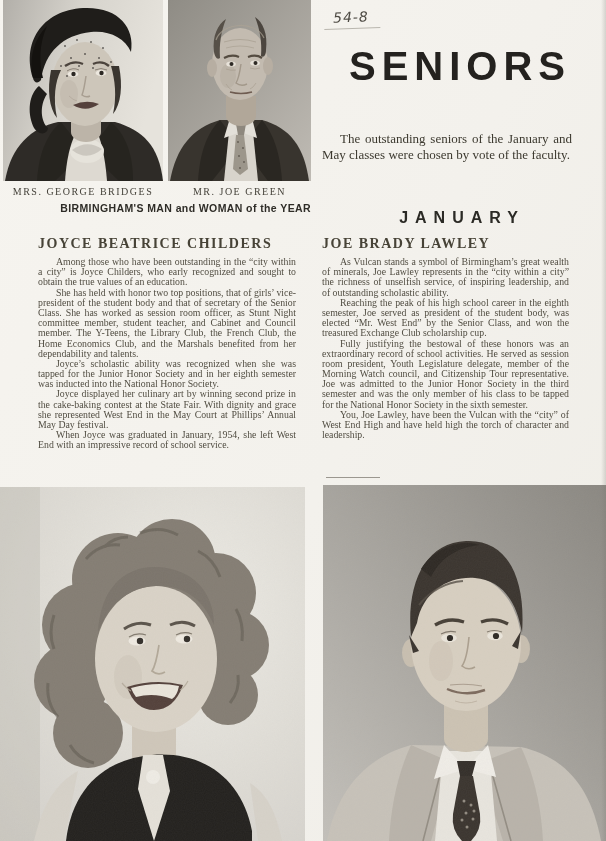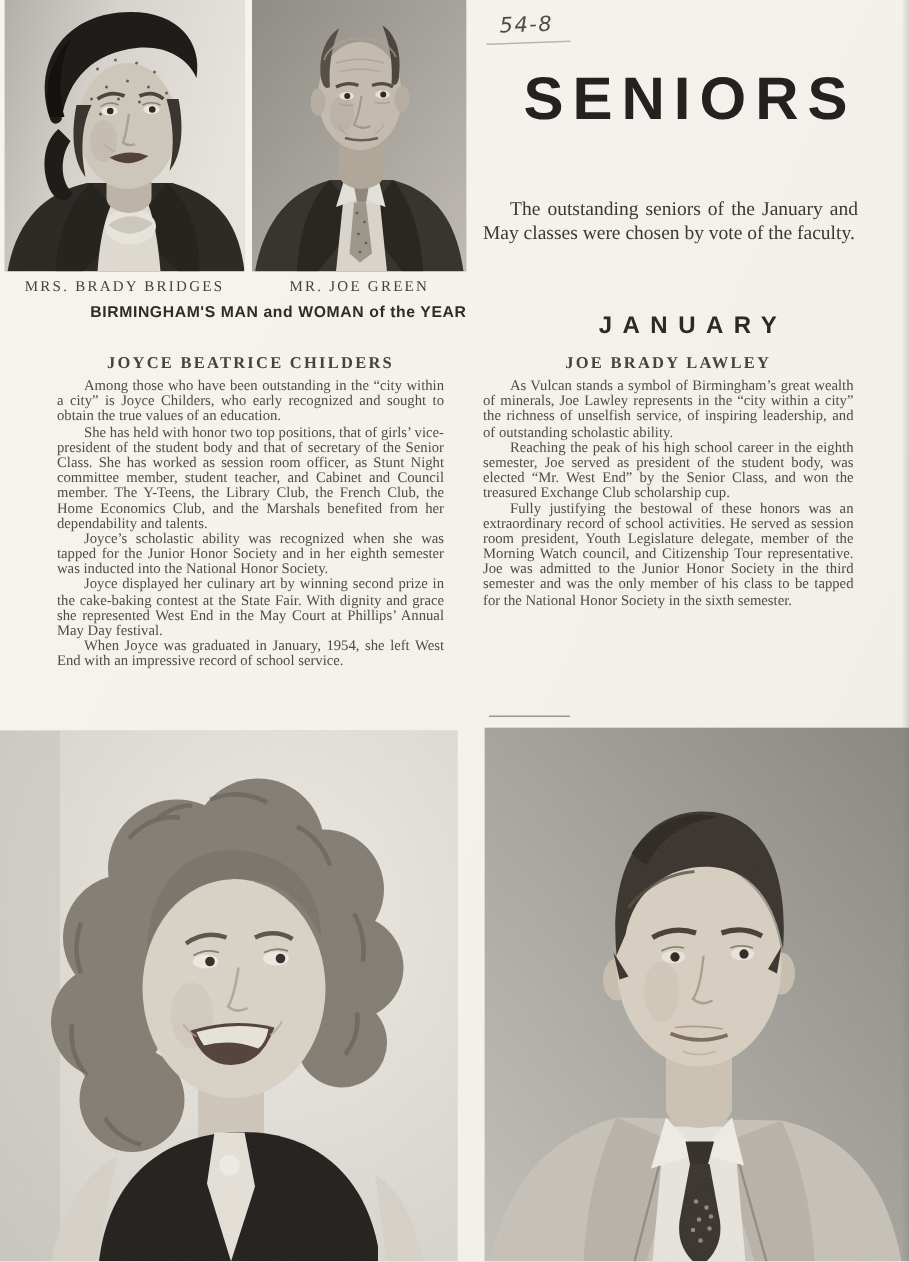--- a/index.html
+++ b/index.html
@@ -47,22 +47,22 @@
   .caption-green{left:168px;width:143px;}
   .banner{
     position:absolute;left:3px;top:202px;width:308px;margin:0;
     font-family:"Liberation Sans",sans-serif;font-weight:bold;font-size:10.5px;
     letter-spacing:.4px;text-align:right;color:#2e2c27;white-space:nowrap;
   }
   .article{position:absolute;top:236px;}
   .article-left{left:38px;width:258px;}
   .article-right{left:322px;width:247px;}
   .article h3{
-    margin:0 0 5px 0;font-size:11px;font-weight:600;letter-spacing:1.5px;
-    text-align:center;color:#46432f;color:#474337;white-space:nowrap;
+    margin:0 0 5px 0;font-size:14px;font-weight:600;letter-spacing:1.5px;
+    color:#46432f;color:#474337;white-space:nowrap;
   }
   .article p{
     margin:0;font-size:9.8px;line-height:1.04;color:#504c41;
     text-align:justify;text-indent:18px;
   }
   .artifact-line{position:absolute;left:326px;top:477px;width:54px;height:0;
     border-top:1px solid #9b978f;}
 </style>
 </head>
 <body>
@@ -191,38 +191,39 @@
   </div>
 
   <div class="handwriting">54-8</div>
 
   <h1 class="seniors-title">SENIORS</h1>
 
   <p class="intro">The outstanding seniors of the January and May classes were chosen by vote of the faculty.</p>
 
   <h2 class="january-heading">JANUARY</h2>
 
-  <p class="caption caption-bridges">MRS. BRADY BRIDGES</p>
+  <p class="caption caption-bridges">MRS. GEORGE BRIDGES</p>
   <p class="caption caption-green">MR. JOE GREEN</p>
   <p class="banner">BIRMINGHAM'S MAN and WOMAN of the YEAR</p>
 
   <section class="article article-left">
     <h3>JOYCE BEATRICE CHILDERS</h3>
     <p>Among those who have been outstanding in the “city within a city” is Joyce Childers, who early recognized and sought to obtain the true values of an education.</p>
     <p>She has held with honor two top positions, that of girls’ vice-president of the student body and that of secretary of the Senior Class. She has worked as session room officer, as Stunt Night committee member, student teacher, and Cabinet and Council member. The Y-Teens, the Library Club, the French Club, the Home Economics Club, and the Marshals benefited from her dependability and talents.</p>
     <p>Joyce’s scholastic ability was recognized when she was tapped for the Junior Honor Society and in her eighth semester was inducted into the National Honor Society.</p>
     <p>Joyce displayed her culinary art by winning second prize in the cake-baking contest at the State Fair. With dignity and grace she represented West End in the May Court at Phillips’ Annual May Day festival.</p>
     <p>When Joyce was graduated in January, 1954, she left West End with an impressive record of school service.</p>
   </section>
 
   <section class="article article-right">
     <h3>JOE BRADY LAWLEY</h3>
     <p>As Vulcan stands a symbol of Birmingham’s great wealth of minerals, Joe Lawley represents in the “city within a city” the richness of unselfish service, of inspiring leadership, and of outstanding scholastic ability.</p>
     <p>Reaching the peak of his high school career in the eighth semester, Joe served as president of the student body, was elected “Mr. West End” by the Senior Class, and won the treasured Exchange Club scholarship cup.</p>
     <p>Fully justifying the bestowal of these honors was an extraordinary record of school activities. He served as session room president, Youth Legislature delegate, member of the Morning Watch council, and Citizenship Tour representative. Joe was admitted to the Junior Honor Society in the third semester and was the only member of his class to be tapped for the National Honor Society in the sixth semester.</p>
+    <p>You, Joe Lawley, have been the Vulcan with the “city” of West End High and have held high the torch of character and leadership.</p>
   </section>
 
   <div class="artifact-line"></div>
 
   <div class="photo photo-joyce">
     <svg viewBox="0 0 305 354" xmlns="http://www.w3.org/2000/svg">
       <defs>
         <radialGradient id="bgJ" cx="0.62" cy="0.35" r="0.95">
           <stop offset="0" stop-color="#edebe5"></stop>
             <stop offset="1" stop-color="#d2cfc8"></stop>

